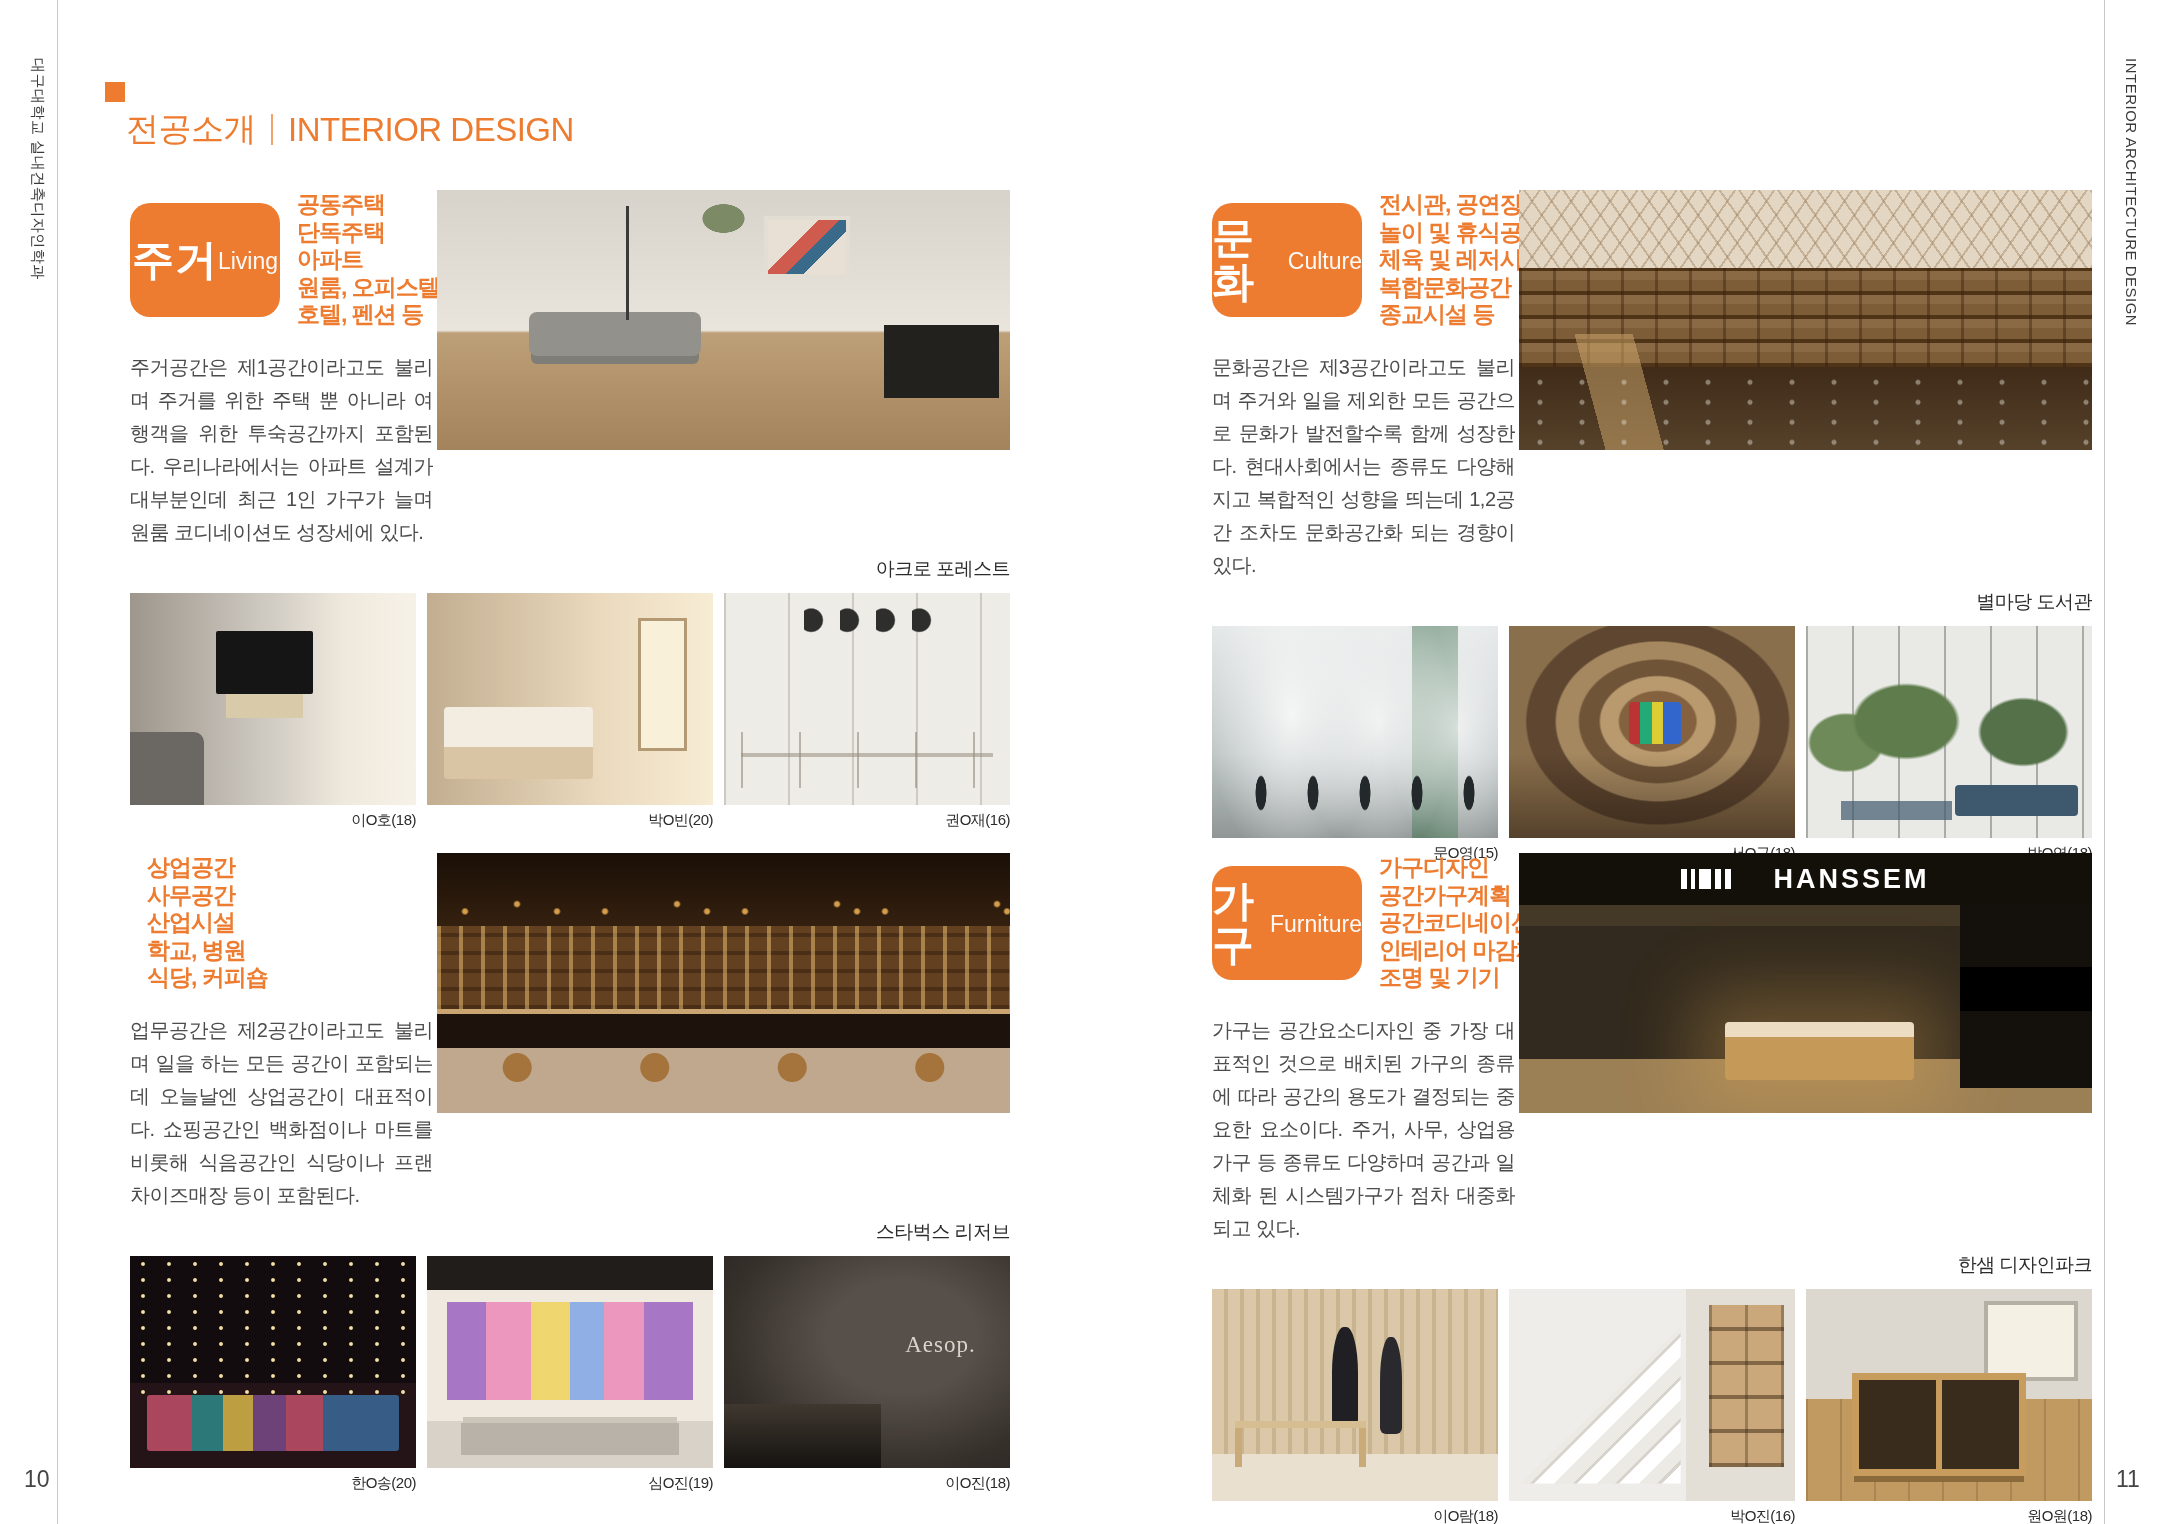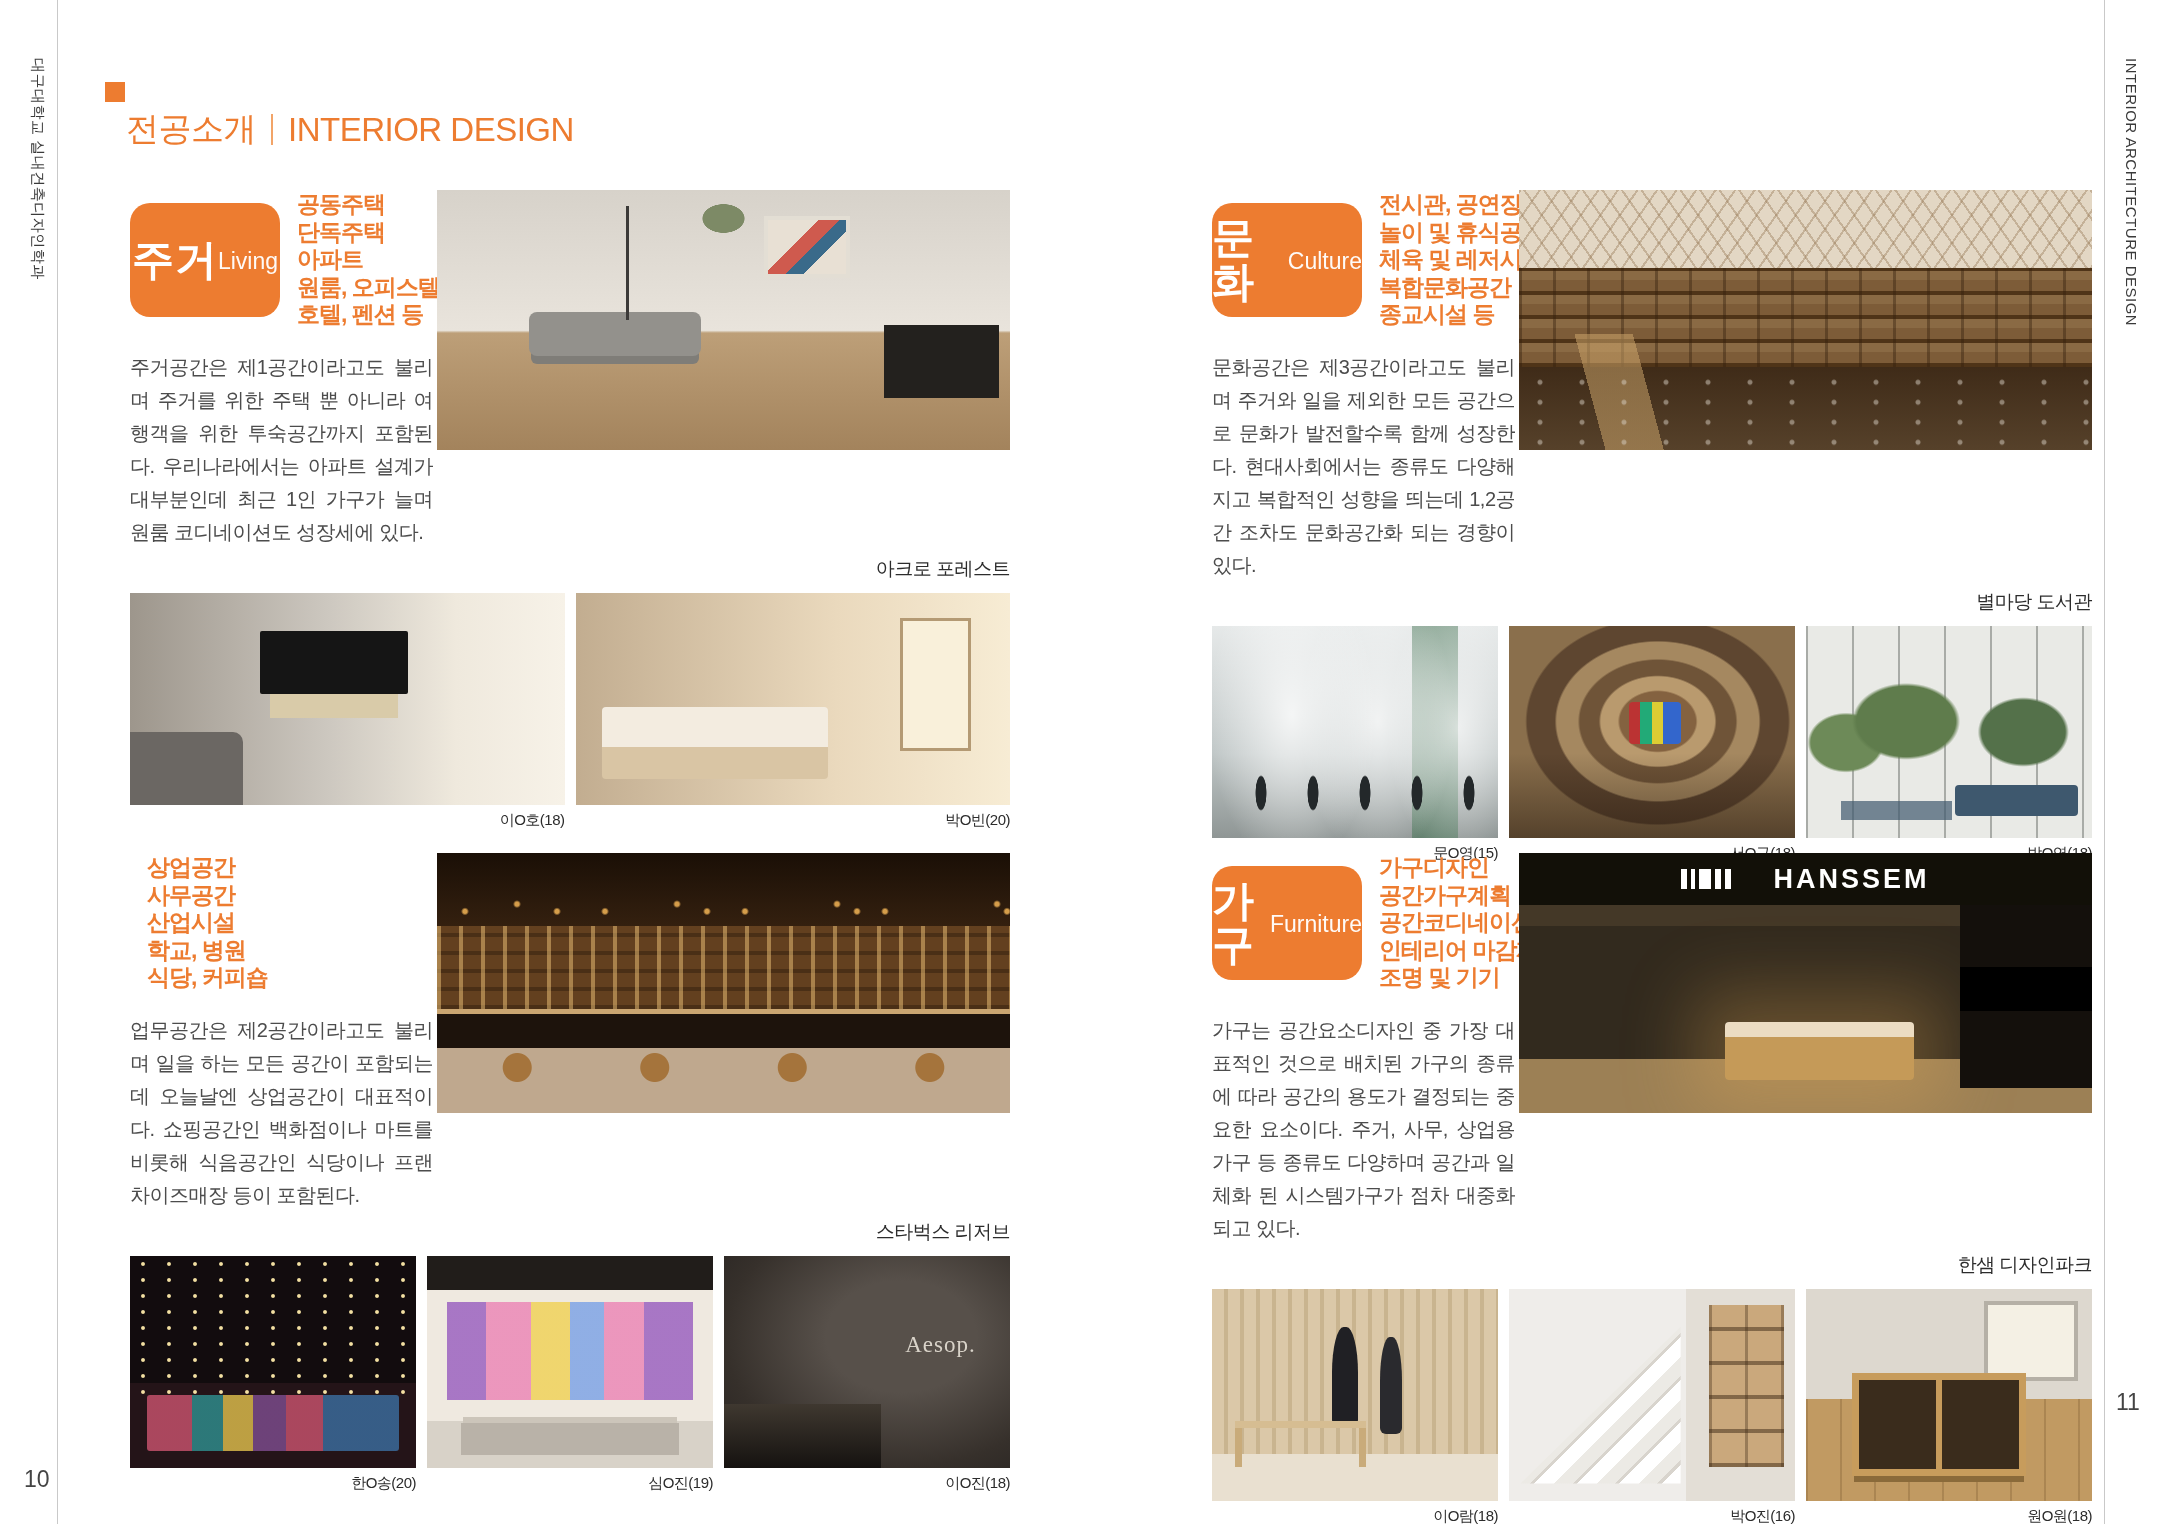--- a/index.html
+++ b/index.html
@@ -8,21 +8,21 @@
 
   
   .vline { position:absolute; top:0; width:1px; height:1524px; background:#c9c9c9; }
   .vline-left { left:57px; } .vline-right { left:2104px; }
   .spine { position:absolute; white-space:nowrap; font-size:15px; color:#3a3a3a; letter-spacing:.5px;
            transform:rotate(90deg); transform-origin:0 0; }
   .spine-left { left:47px; top:58px; }
   .spine-right { left:2140px; top:58px; }
   .pagenum { position:absolute; font-size:23px; color:#444;text-align:center; }
   .pagenum-left { left:24px; top:1466px; }
-  .pagenum-right { left:2116px; top:1389px; }
+  .pagenum-right { left:2116px; top:1466px; }
 
   
   .header { position:absolute; left:105px; top:82px; }
   .header-square { width:20px; height:20px; background:#ed7c30; }
   .header-title { display:flex; align-items:center; gap:15px; margin-top:5px; margin-left:21px;
                   color:#ed7c30; font-size:33px; font-weight:500; letter-spacing:-0.5px; }
   .title-divider { width:2px; height:31px; background:#f2a468; }
 
   
   .page-col { position:absolute; top:190px; width:880px; height:1260px; }
@@ -241,20 +241,24 @@
       <div class="main-caption">아크로 포레스트</div>
       <div class="thumb-row">
         <div class="thumb">
           <figure class="thumb-photo ph-t1a"></figure>
           <div class="thumb-caption">이O호(18)</div>
         </div>
         <div class="thumb">
           <figure class="thumb-photo ph-t1b"></figure>
           <div class="thumb-caption">박O빈(20)</div>
         </div>
+        <div class="thumb">
+          <figure class="thumb-photo ph-t1c"></figure>
+          <div class="thumb-caption">권O재(16)</div>
+        </div>
       </div>
     </section>
 
     <section class="section sec-bottom-slot">
       <div class="section-top">
         <div class="text-col">
           <div class="badge-row">
             <ul class="keywords">
               <li>상업공간</li>
               <li>사무공간</li>

